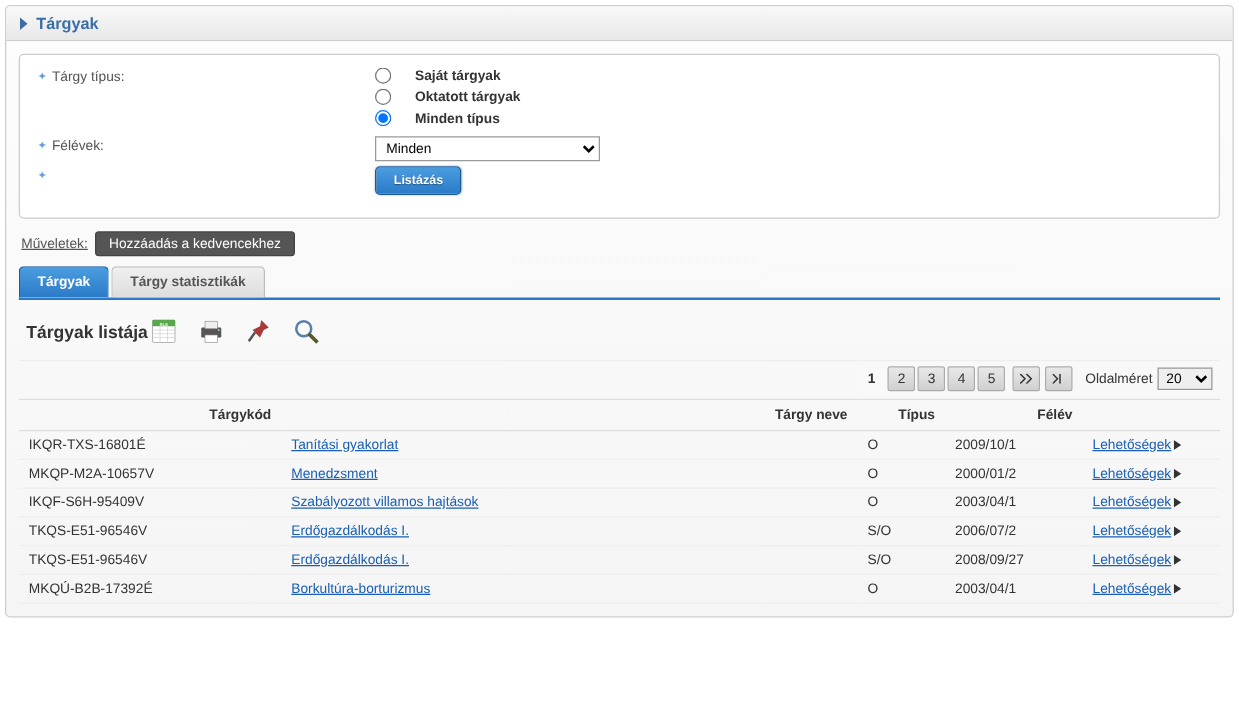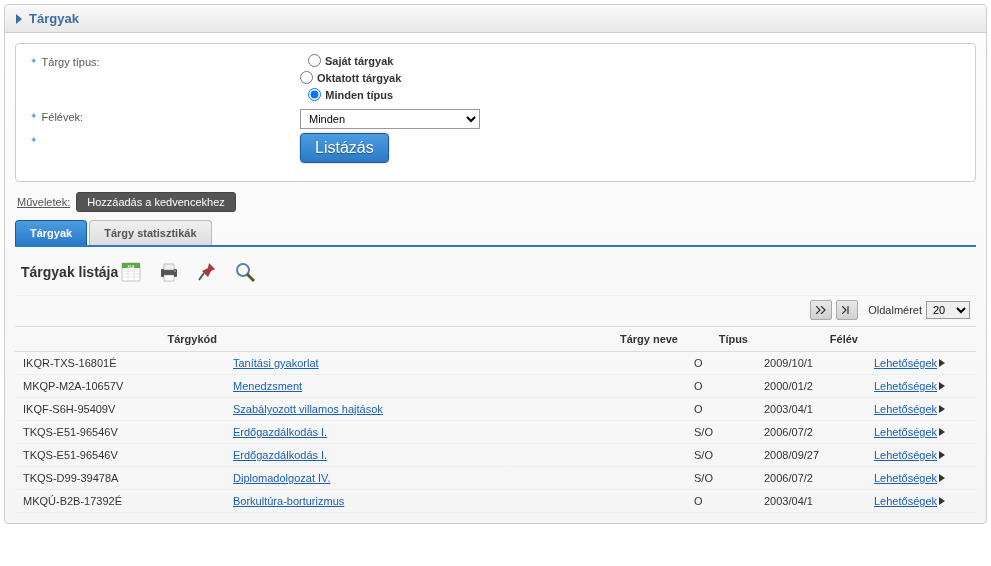--- a/index.html
+++ b/index.html
@@ -10,24 +10,24 @@
 .panel-body { padding: 10px; }
 .filter-box { border: 1px solid #ccc; border-radius: 4px; background: #fff; }
 .filter-header { display: flex; align-items: center; background: linear-gradient(#f4f4f4, #e6e6e6); border-bottom: 1px solid #ccc; border-radius: 4px 4px 0 0; }
 .filter-toggle { background: #2a7ac7; color: #fff; margin: 4px 8px; width: 26px; height: 20px; border-radius: 4px; display: flex; align-items: center; justify-content: center; cursor: pointer; border: 1px solid #1b5a9a; }
 .filter-title { font-weight: bold; padding: 6px 30px; color: #333; }
 .filter-summary { padding: 6px 12px; color: #333; border-left: 1px solid #ccc; flex: 1; }
 .filter-body { padding: 10px 14px 14px; }
 .filter-row { display: flex; margin-bottom: 4px; }
 .filter-label { width: 270px; color: #555; display: flex; align-items: flex-start; gap: 4px; padding-top: 2px; }
 .filter-label::before { content: "✦"; color: #6a9fd4; font-size: 9px; }
-.radio-group label { font-weight: bold; display: flex; align-items: center; gap: 4px; margin-bottom: 4px; cursor: pointer; justify-content: center; }
+.radio-group label { font-weight: bold; display: flex; align-items: center; gap: 19px; margin-bottom: 4px; cursor: pointer; }
 .radio-group input { cursor: pointer; }
 .select-box { border: 1px solid #999; padding: 2px 4px; width: 180px; background: #fff; font-size: 11px; }
-.btn-list { background: linear-gradient(#4b9de0, #2a7ac7); color: #fff; border: 1px solid #1b5a9a; border-radius: 4px; padding: 5px 14px; font-weight: normal; font-size: 16px; cursor: pointer; box-shadow: 0 0 2px rgba(0,0,0,0.3); text-shadow: 0 1px 1px rgba(0,0,0,0.4); }
+.btn-list { background: linear-gradient(#4b9de0, #2a7ac7); color: #fff; border: 1px solid #1b5a9a; border-radius: 4px; padding: 5px 14px; font-weight: bold; font-size: 10px; cursor: pointer; box-shadow: 0 0 2px rgba(0,0,0,0.3); text-shadow: 0 1px 1px rgba(0,0,0,0.4); }
 .ops-row { margin: 10px 2px 8px; display: flex; align-items: center; gap: 6px; color: #555; text-decoration: underline; }
 .ops-btn { background: #555; color: #fff; border: 1px solid #444; border-radius: 3px; padding: 3px 10px; font-size: 11px; cursor: pointer; }
 .tabs { display: flex; border-bottom: 2px solid #2a7ac7; }
 .tab { background: linear-gradient(#f0f0f0, #ddd); border: 1px solid #bbb; border-bottom: none; border-radius: 4px 4px 0 0; padding: 6px 14px; font-weight: bold; color: #555; cursor: pointer; margin-right: 2px; }
 .tab.active { background: linear-gradient(#4b9de0, #2a7ac7); color: #fff; border-color: #1b5a9a; }
 .list-header { display: flex; justify-content: flex-start; align-items: center; padding: 12px 6px 4px; }
 .list-title { font-weight: bold; font-size: 14px; color: #333; }
 .toolbar { display: flex; gap: 12px; align-items: center; }
 .toolbar-icon { width: 26px; height: 26px; cursor: pointer; display: flex; align-items: center; justify-content: center; }
 .pager-row { display: flex; justify-content: flex-end; align-items: center; gap: 4px; padding: 4px 6px 6px; border-top: 1px solid #eee; margin-top: 6px; }
@@ -133,20 +133,21 @@
         <div class="toolbar-icon">
           <svg width="24" height="24" viewBox="0 0 24 24">
               <circle cx="10" cy="10" r="6" fill="none" stroke="#5a7fa8" stroke-width="2"></circle>
               <line x1="14" y1="14" x2="21" y2="21" stroke="#5a5a2a" stroke-width="3"></line>
             </svg>
         </div>
       </div>
     </div>
 
     <div class="pager-row">
+      <span id="pager-pages"><span class="pager-btn current" style="margin-right: 2px;">1</span><span class="pager-btn" style="margin-right: 2px;">2</span><span class="pager-btn" style="margin-right: 2px;">3</span><span class="pager-btn" style="margin-right: 2px;">4</span><span class="pager-btn" style="margin-right: 2px;">5</span></span>
       <button class="pager-btn">
         <svg width="10" height="8" viewBox="0 0 10 8">
             <path d="M0 0 L4 4 L0 8 M5 0 L9 4 L5 8" stroke="#333" stroke-width="1.2" fill="none"></path>
           </svg>
       </button>
       <button class="pager-btn">
         <svg width="10" height="8" viewBox="0 0 10 8">
             <path d="M0 0 L4 4 L0 8" stroke="#333" stroke-width="1.2" fill="none"></path>
             <line x1="6" y1="0" x2="6" y2="8" stroke="#333" stroke-width="1.2"></line>
           </svg>
@@ -222,32 +223,20 @@
             <td>S/O</td>
             <td>2008/09/27</td>
             <td><span class="action-link">
                 <span>Lehetőségek</span>
                 <svg viewBox="0 0 6 8">
                   <path d="M0 0 L6 4 L0 8 Z" fill="#333"></path>
                 </svg>
               </span></td>
           </tr>
           <tr>
-            <td>TKQS-D99-39478A</td>
-            <td><a>Diplomadolgozat IV.</a></td>
-            <td>S/O</td>
-            <td>2006/07/2</td>
-            <td><span class="action-link">
-                <span>Lehetőségek</span>
-                <svg viewBox="0 0 6 8">
-                  <path d="M0 0 L6 4 L0 8 Z" fill="#333"></path>
-                </svg>
-              </span></td>
-          </tr>
-          <tr>
             <td>MKQÚ-B2B-17392É</td>
             <td><a>Borkultúra-borturizmus</a></td>
             <td>O</td>
             <td>2003/04/1</td>
             <td><span class="action-link">
                 <span>Lehetőségek</span>
                 <svg viewBox="0 0 6 8">
                   <path d="M0 0 L6 4 L0 8 Z" fill="#333"></path>
                 </svg>
               </span></td>

